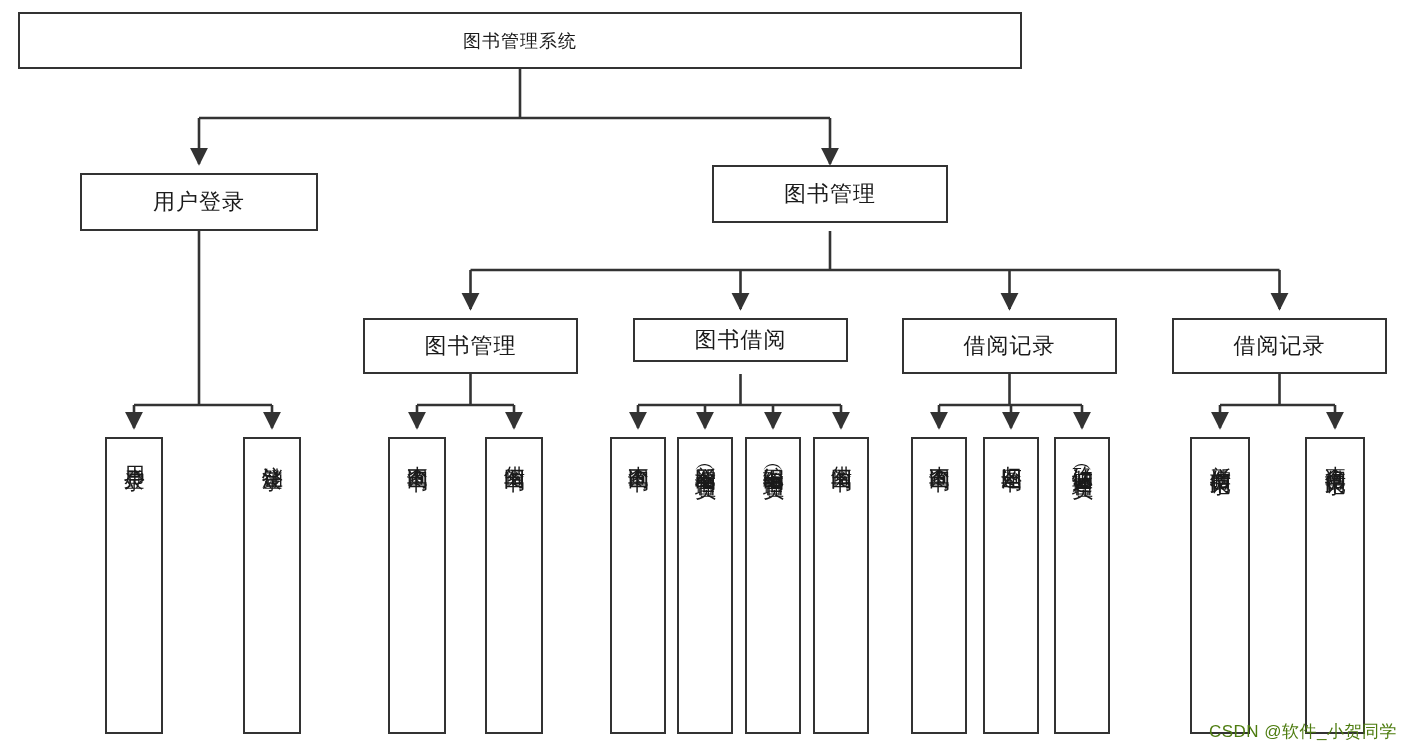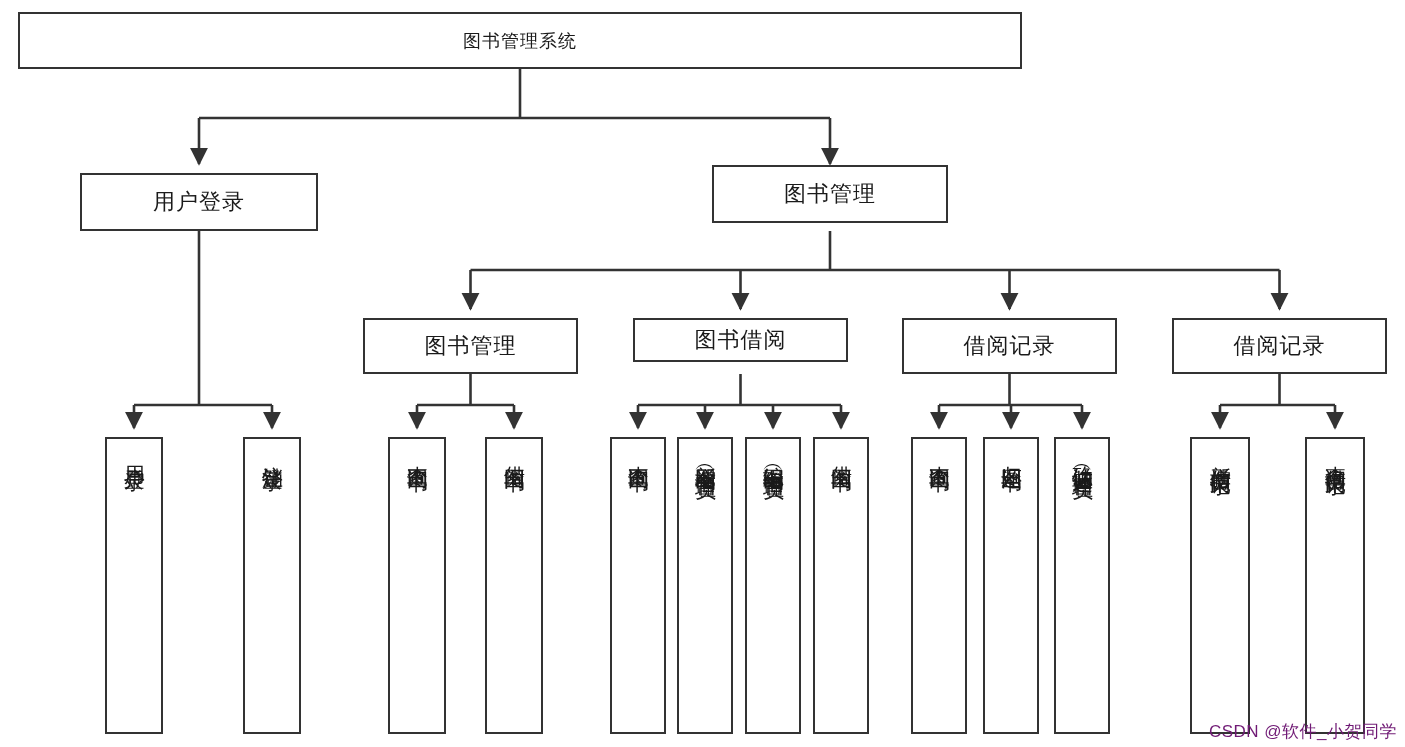--- a/index.html
+++ b/index.html
@@ -52,21 +52,21 @@
     line-height: 1.18;
     letter-spacing: 2px;
     white-space: nowrap;
     color: #1a1a1a;
   }
   #watermark {
     position: absolute;
     right: 8px;
     bottom: 4px;
     font-size: 17px;
-    color: #701a75;
+    color: #4d7c0f;
     white-space: nowrap;
     letter-spacing: 0.5px;
   }
 </style>
 </head>
 <body>
 
 <div id="canvas">
 
   <svg id="wires" viewBox="0 0 1405 747" xmlns="http://www.w3.org/2000/svg">

